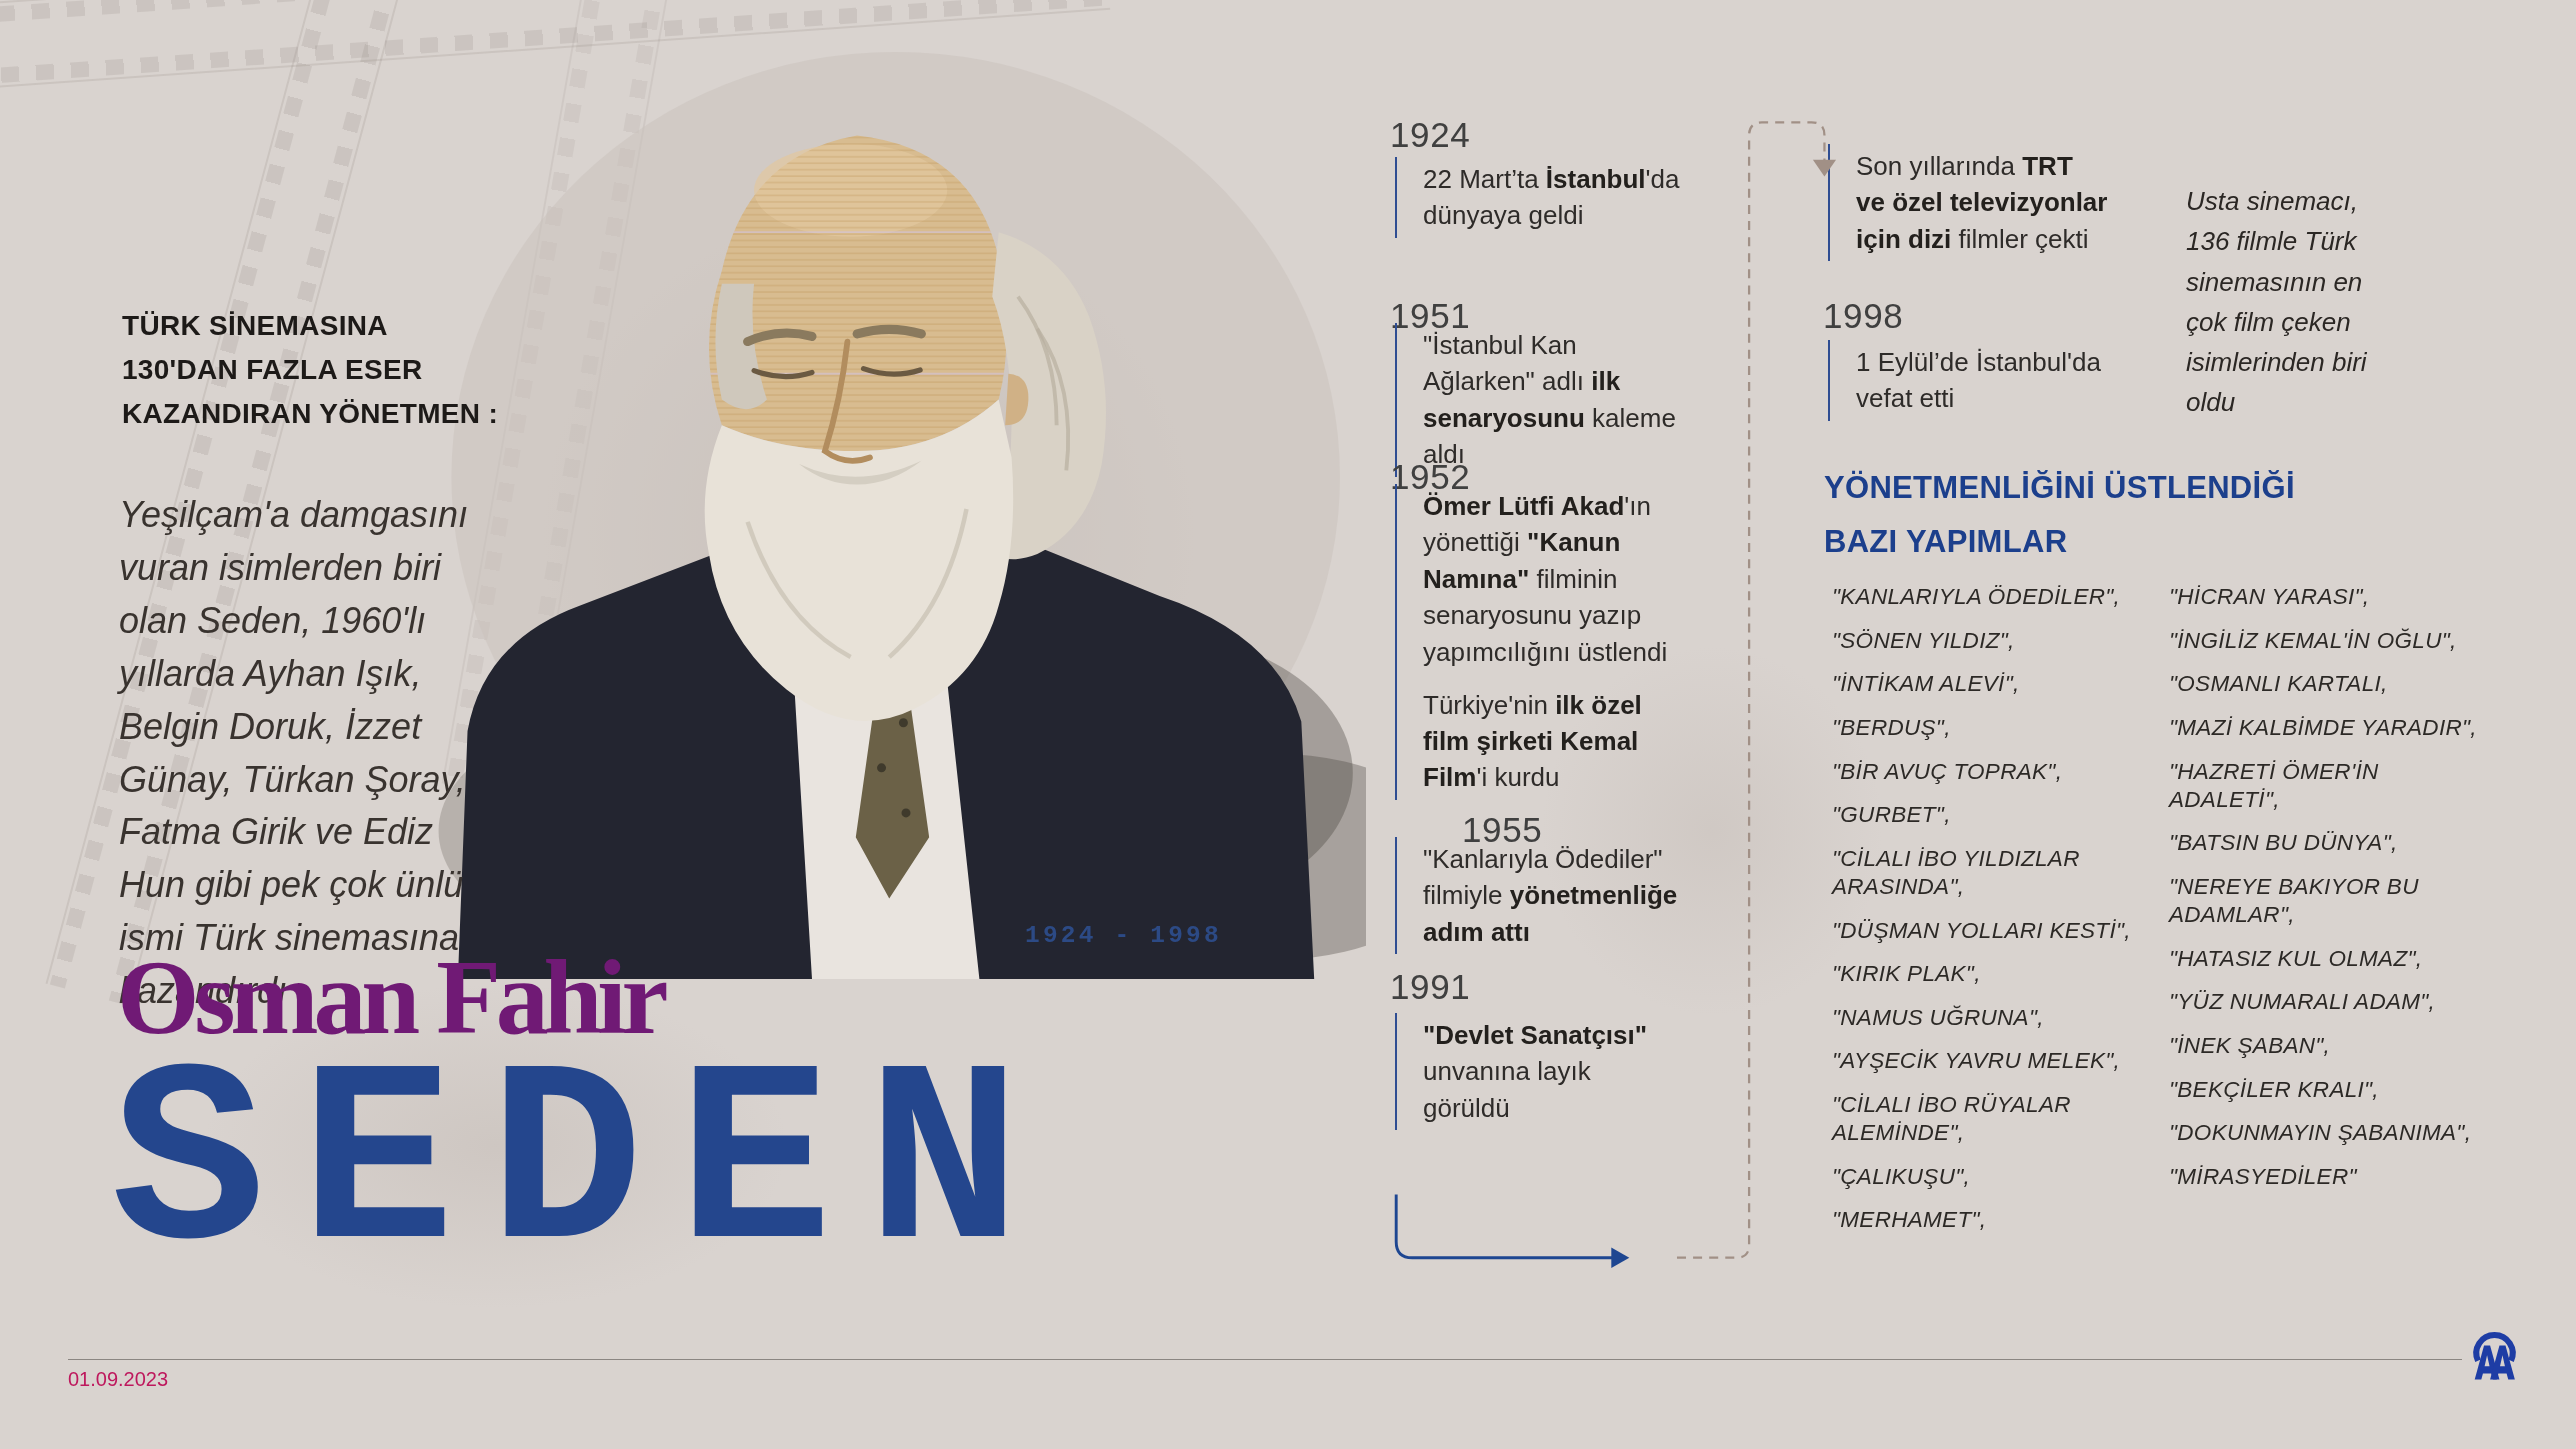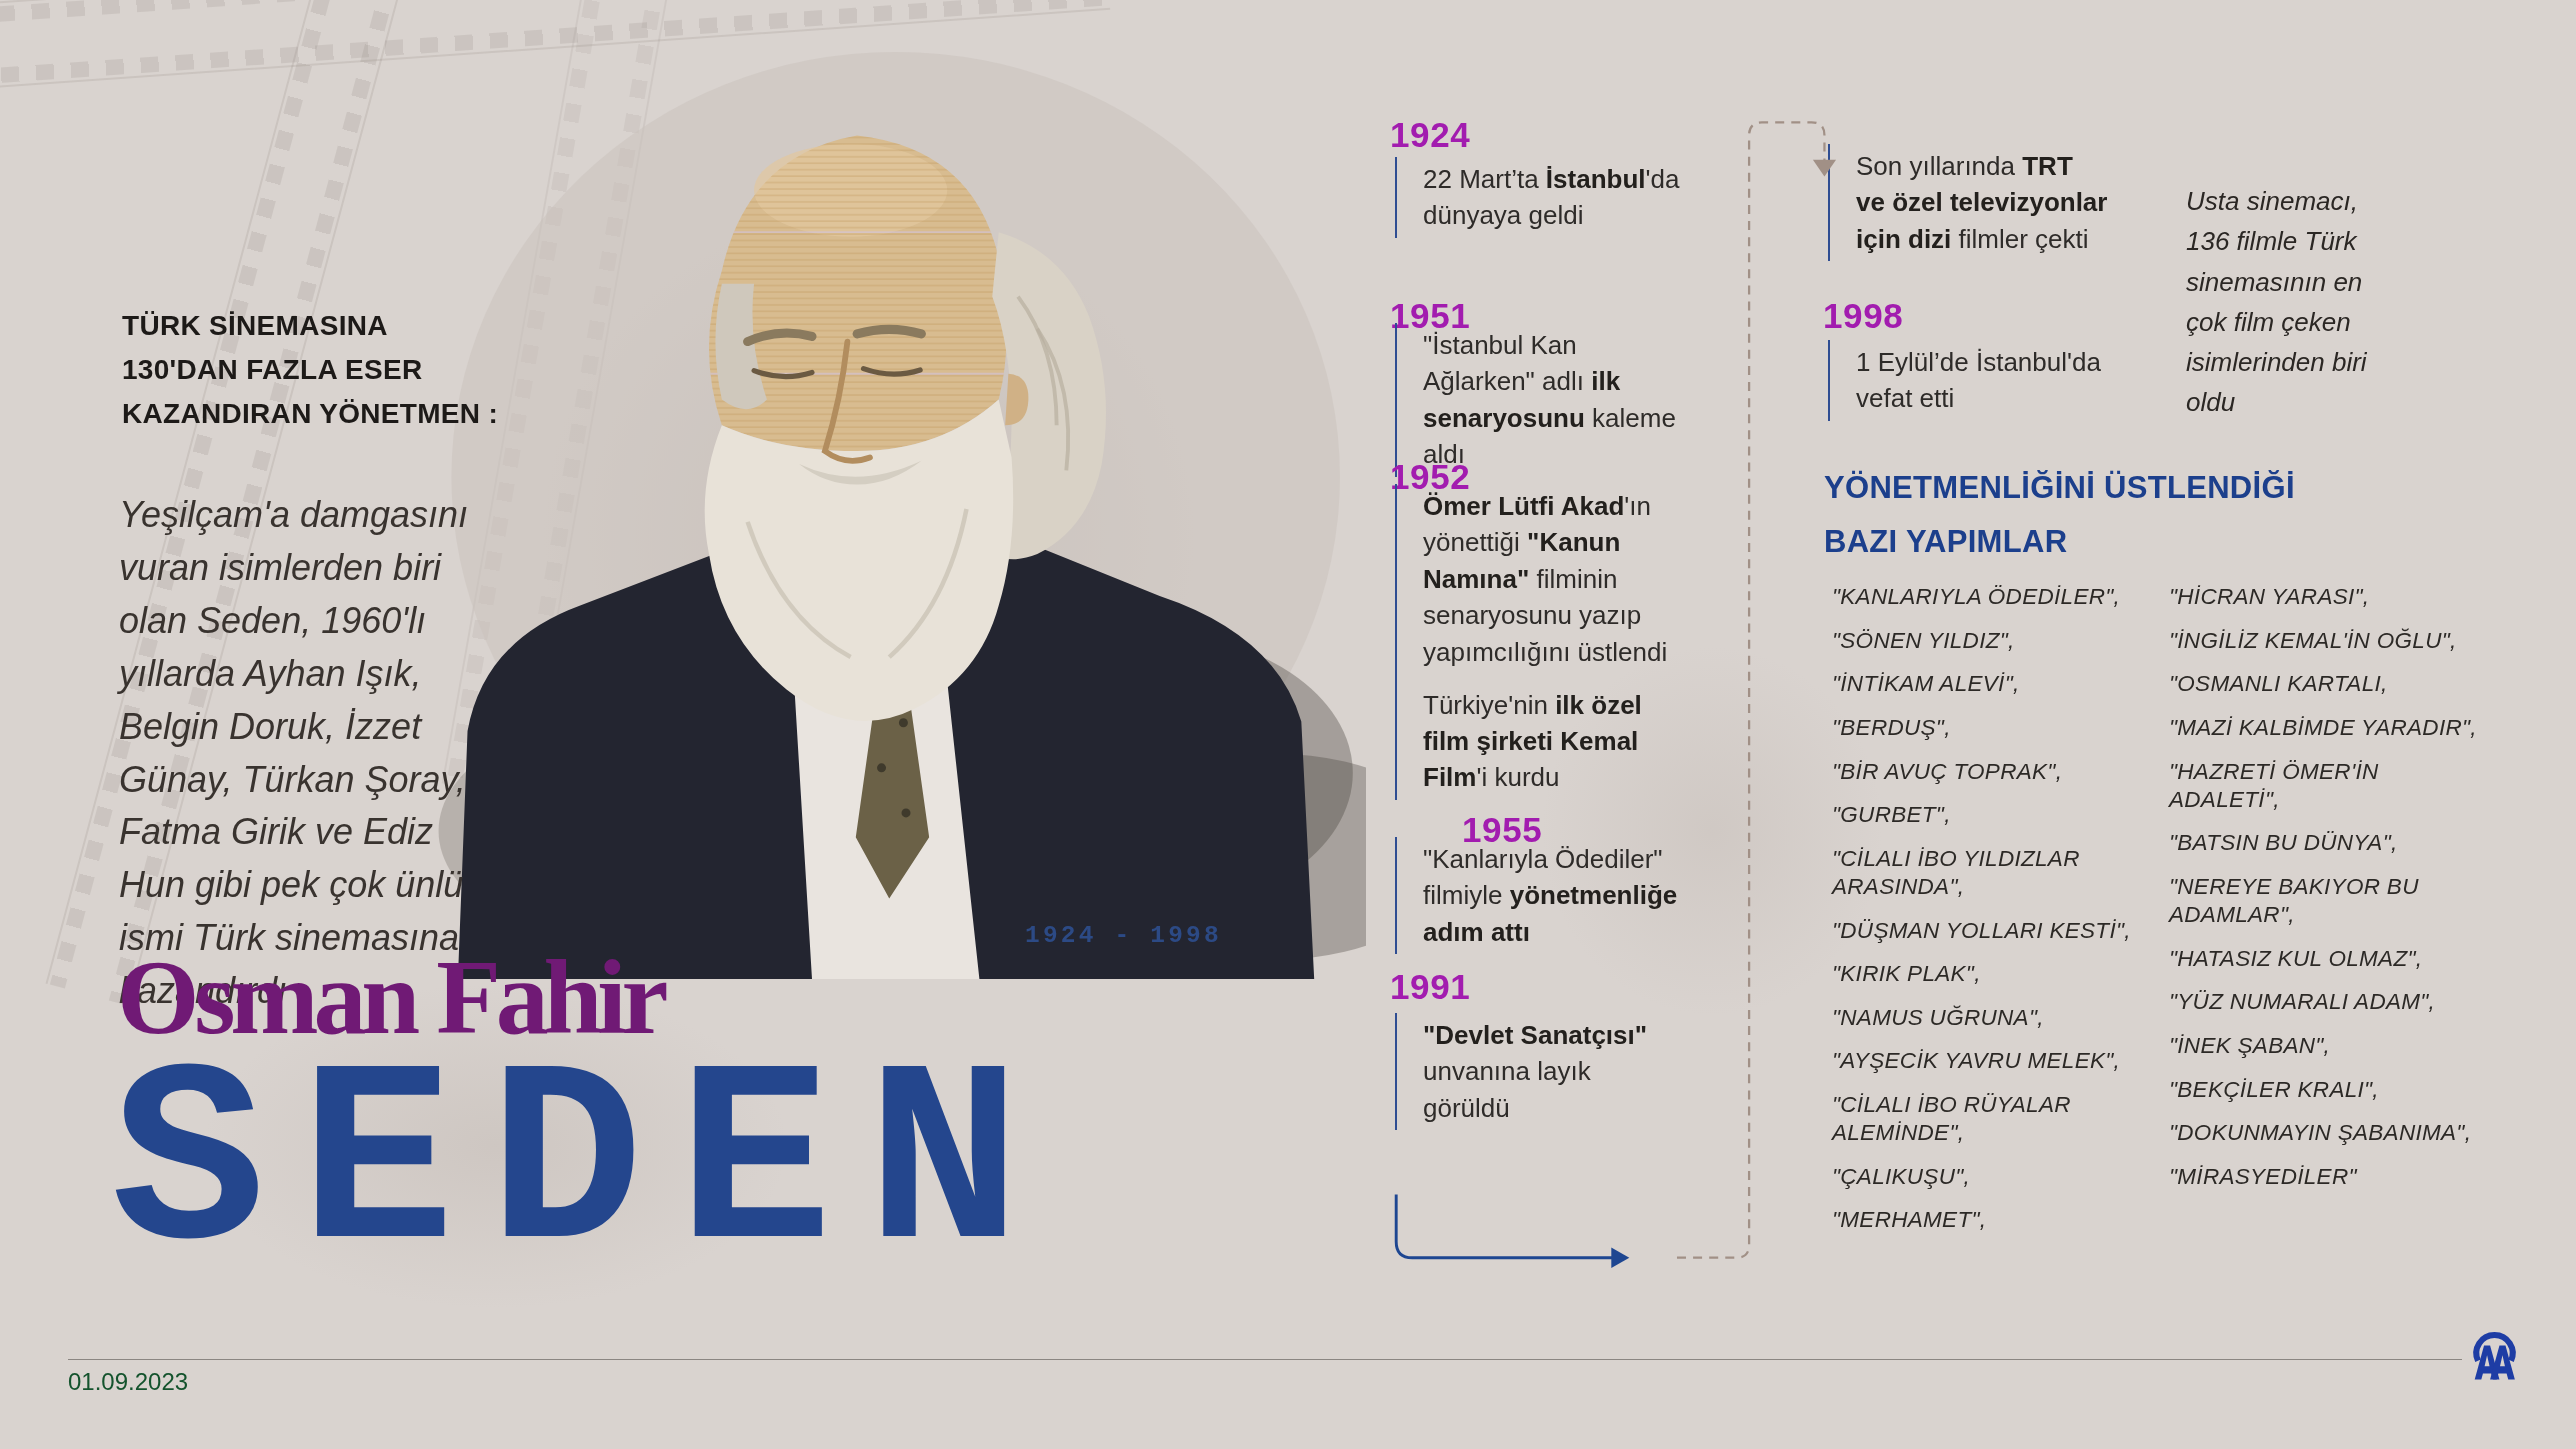--- a/index.html
+++ b/index.html
@@ -16,34 +16,34 @@
   .wash{position:absolute;border-radius:50%;pointer-events:none;}
 
   
   .kicker{font-weight:800;font-size:28px;line-height:1.58;color:#1d1a18;white-space:pre-line;letter-spacing:0.3px;}
   .intro{font-style:italic;font-size:36px;line-height:1.47;color:#39332f;white-space:pre-line;}
   .lifespan{font-family:"Liberation Mono",monospace;font-weight:700;font-size:24.5px;letter-spacing:3.2px;color:#2c4a85;}
   .name-first{font-family:Liberation Serif, serif;font-weight:700;font-size:106px;letter-spacing:-5.2px;color:#701a75;line-height:1;}
   .name-last{font-family:"Liberation Mono",monospace;font-weight:700;font-size:258px;letter-spacing:34px;color:#24468d;line-height:1;}
 
   
-  .year{font-weight:700;font-size:35px;color:#a21caf;letter-spacing:0.6px;line-height:1;}
+  .year{font-weight:400;font-size:35px;color:#404040;letter-spacing:0.6px;line-height:1;}
   .entry{font-size:26px;line-height:1.4;color:#2e2b29;border-left:2.6px solid #2f4d92;
          padding-left:22px;white-space:pre-line;}
   .entry p{margin:4px;}
   .entry p + p{margin-top:16.7px;}
   .b{font-weight:700;color:#23201d;}
 
   .side-note{font-style:italic;font-size:26px;line-height:1.55;color:#2b2724;white-space:pre-line;}
   .films-heading{font-weight:700;font-size:31px;line-height:1.75;color:#1c3f8c;white-space:pre-line;letter-spacing:0.3px;}
   .films{font-style:italic;font-size:22.5px;line-height:1.25;color:#2c2926;letter-spacing:0.3px;}
   .films > div{margin-bottom:15.5px;white-space:pre-line;}
 
   .footer-line{background:#8b8682;height:1.3px;}
-  .footer-date{font-size:24px;color:#14532d;}
+  .footer-date{font-size:20px;color:#be185d;}
 
   svg{display:block;}
   .overlay{position:absolute;left:0;top:0;pointer-events:none;}
 </style>
 </head>
 <body>
 
 <div id="canvas">
 
   <div class="strip" style="left:-39px;top:3.9px;width:1146px;transform:rotate(-4deg);"></div>

